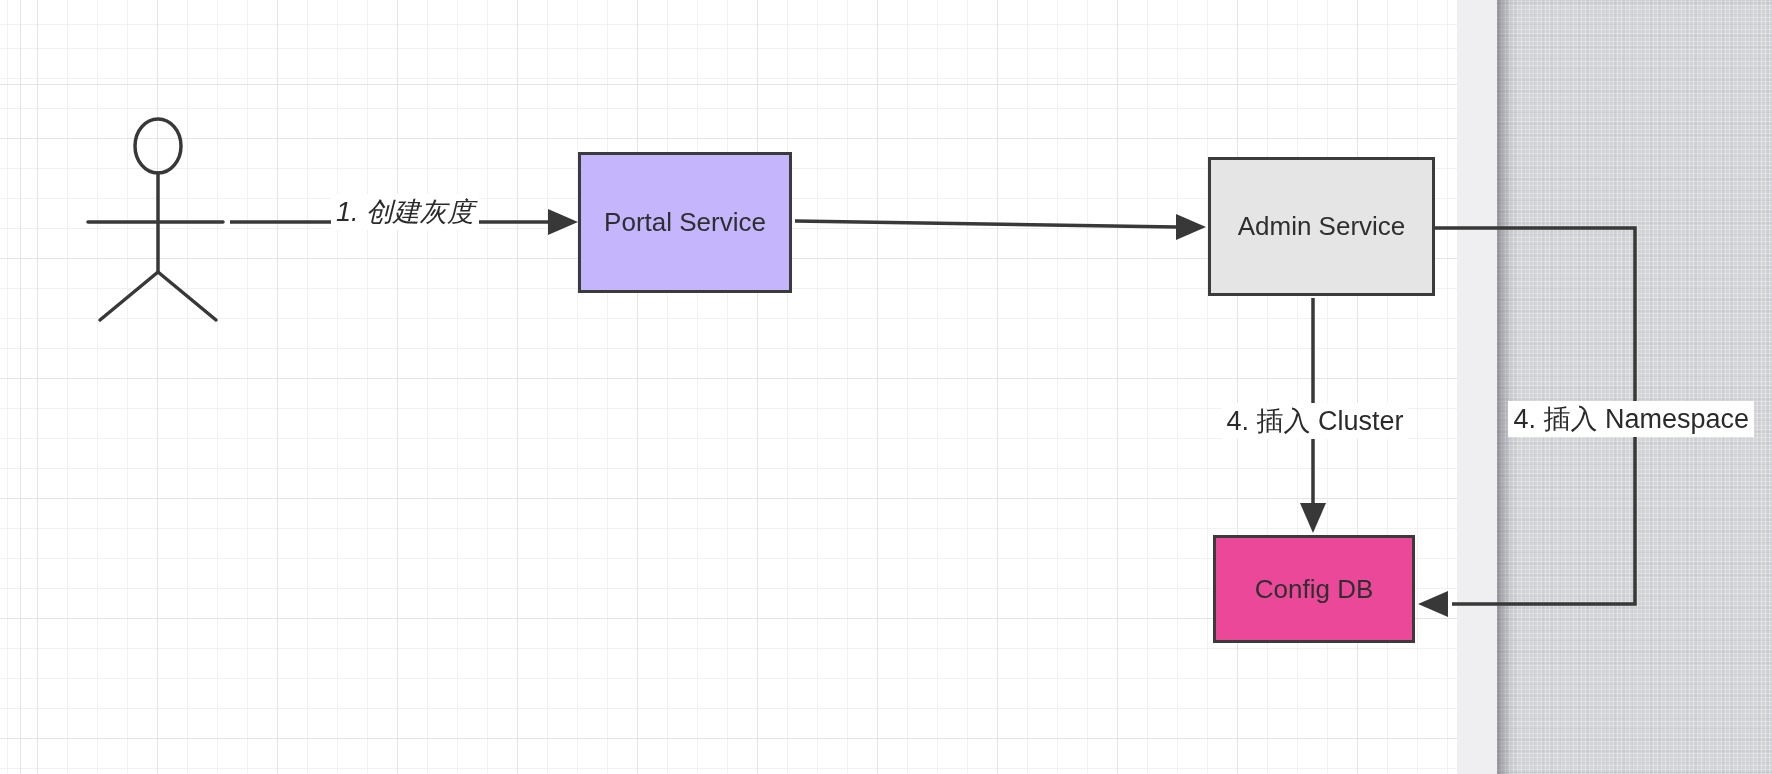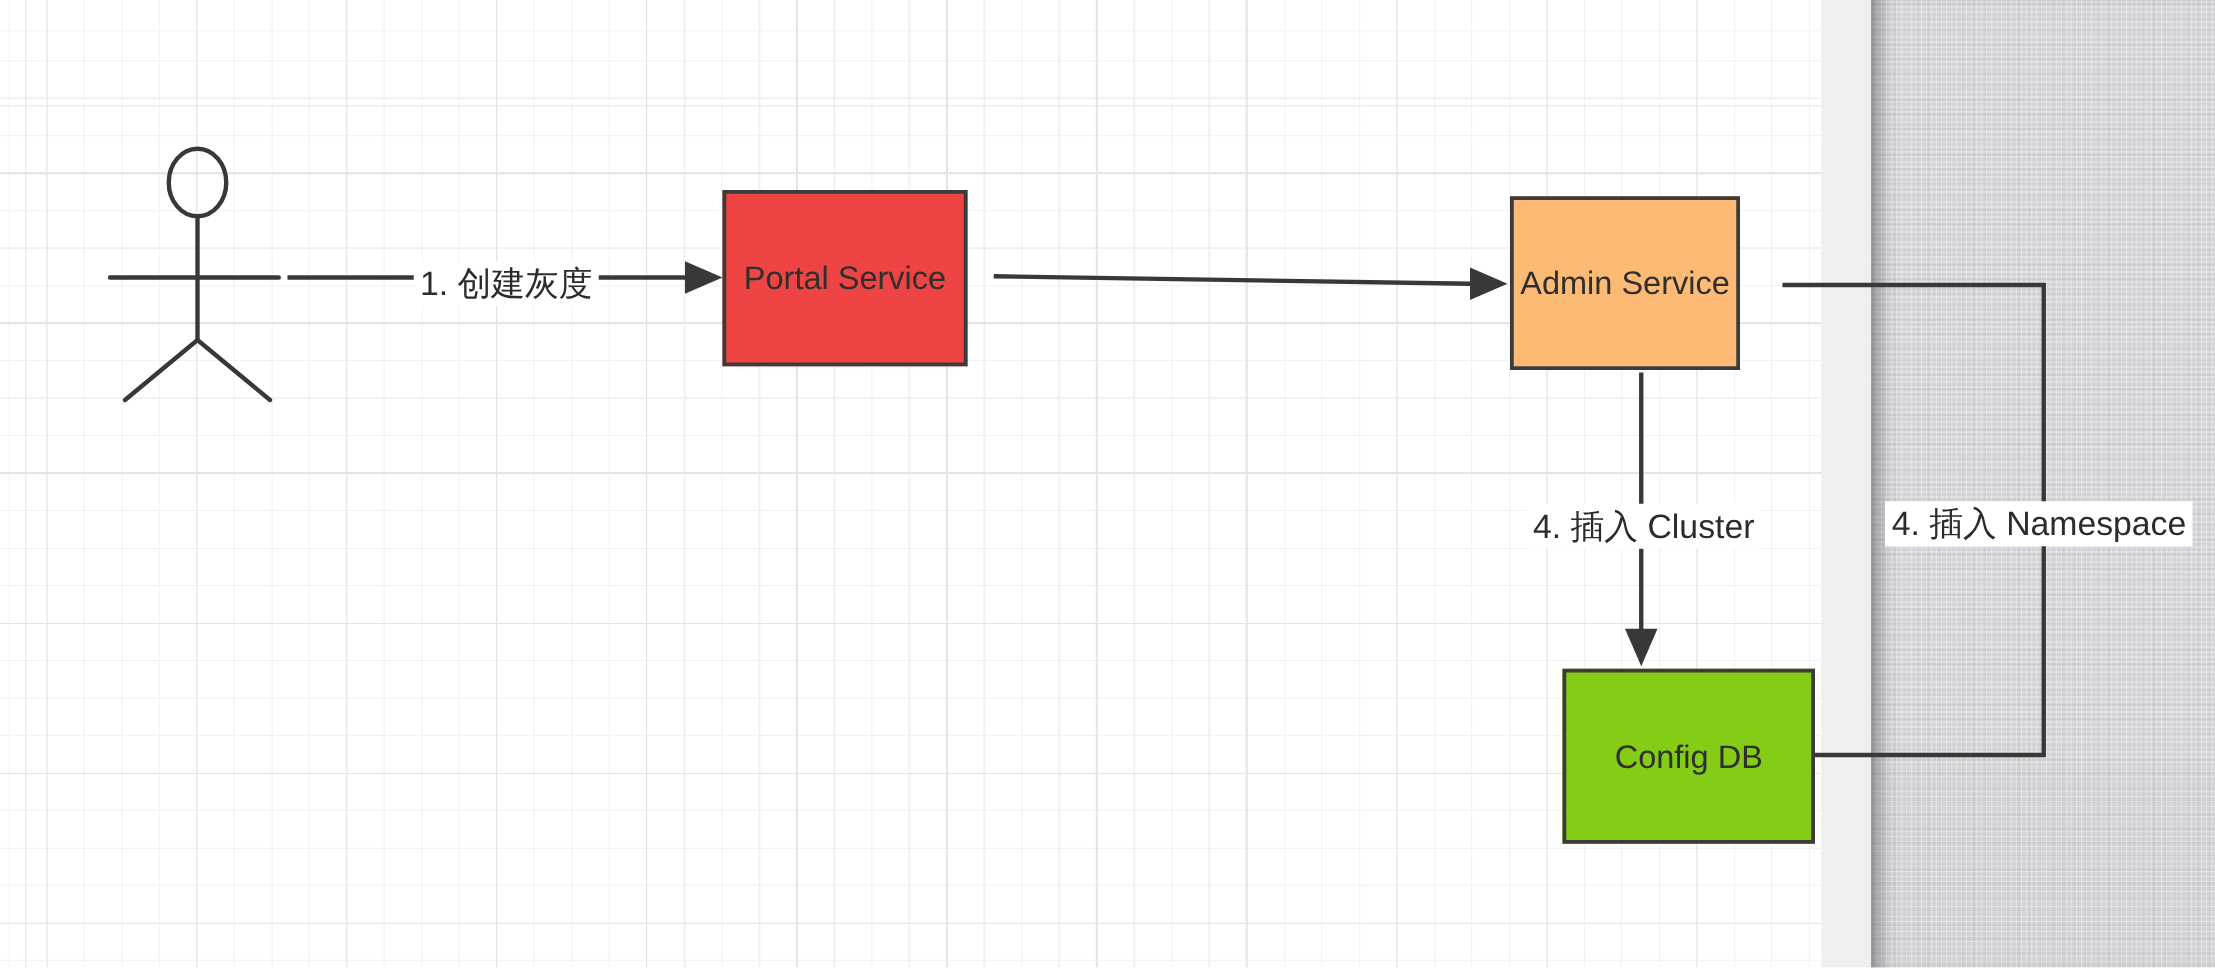--- a/index.html
+++ b/index.html
@@ -43,34 +43,34 @@
   svg.diagram-lines { position: absolute; left: 0; top: 0; }
 
   
   .node {
     position: absolute;
     border: 3px solid #3b3b3b;
     display: flex; align-items: center; justify-content: center;
     font-size: 26px; color: #2f2f2f;
     white-space: nowrap;
   }
-  .node-portal  { left: 578px;  top: 152px; width: 196px; height: 141px; background: #ef4444; }
-  .node-admin   { left: 1208px; top: 157px; width: 184px; height: 139px; background: #fdba74; }
-  .node-config  { left: 1213px; top: 535px; width: 202px; height: 140px; background: #84cc16; margin-left: 37px; }
+  .node-portal  { left: 578px;  top: 152px; width: 214px; height: 141px; background: #c4b5fd; }
+  .node-admin   { left: 1208px; top: 157px; width: 227px; height: 139px; background: #e5e5e5; }
+  .node-config  { left: 1213px; top: 535px; width: 202px; height: 108px; background: #ec4899; }
 
   
   .edge-label {
     position: absolute;
     background: #ffffff;
     color: #2b2b2b;
     font-size: 27px; line-height: 34px;
     padding: 1px 5px;
     white-space: nowrap;
   }
-  .edge-label-1 { left: 405px;  top: 209px; transform: translateX(-50%); }
+  .edge-label-1 { left: 405px;  top: 194px; transform: translateX(-50%); font-style: italic; }
   .edge-label-2 { left: 1000px; top: 209px; transform: translateX(-50%); }
   .edge-label-3 { left: 1315px; top: 403px; transform: translateX(-50%); }
   .edge-label-4 { right: 18px;   top: 401px; }
 </style>
 </head>
 <body>
 
 <div id="screen">
 
   <div class="canvas-grid"></div>

